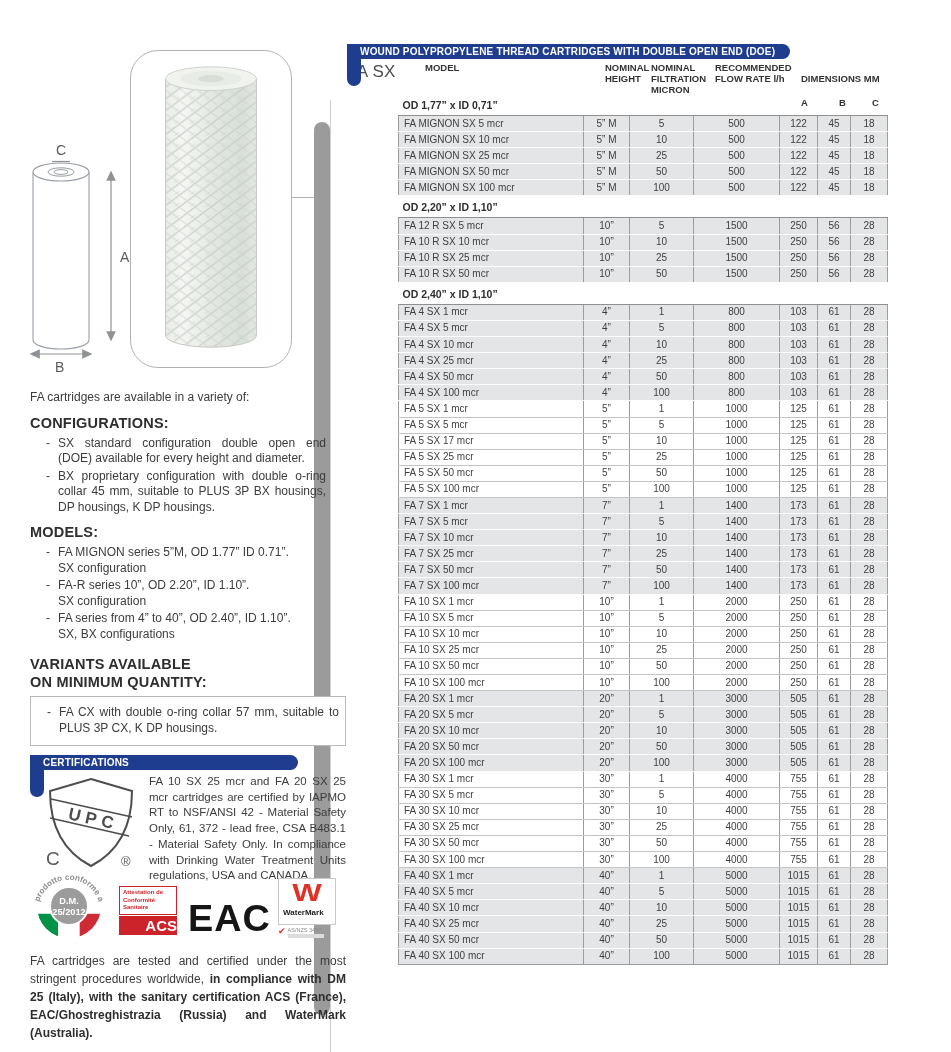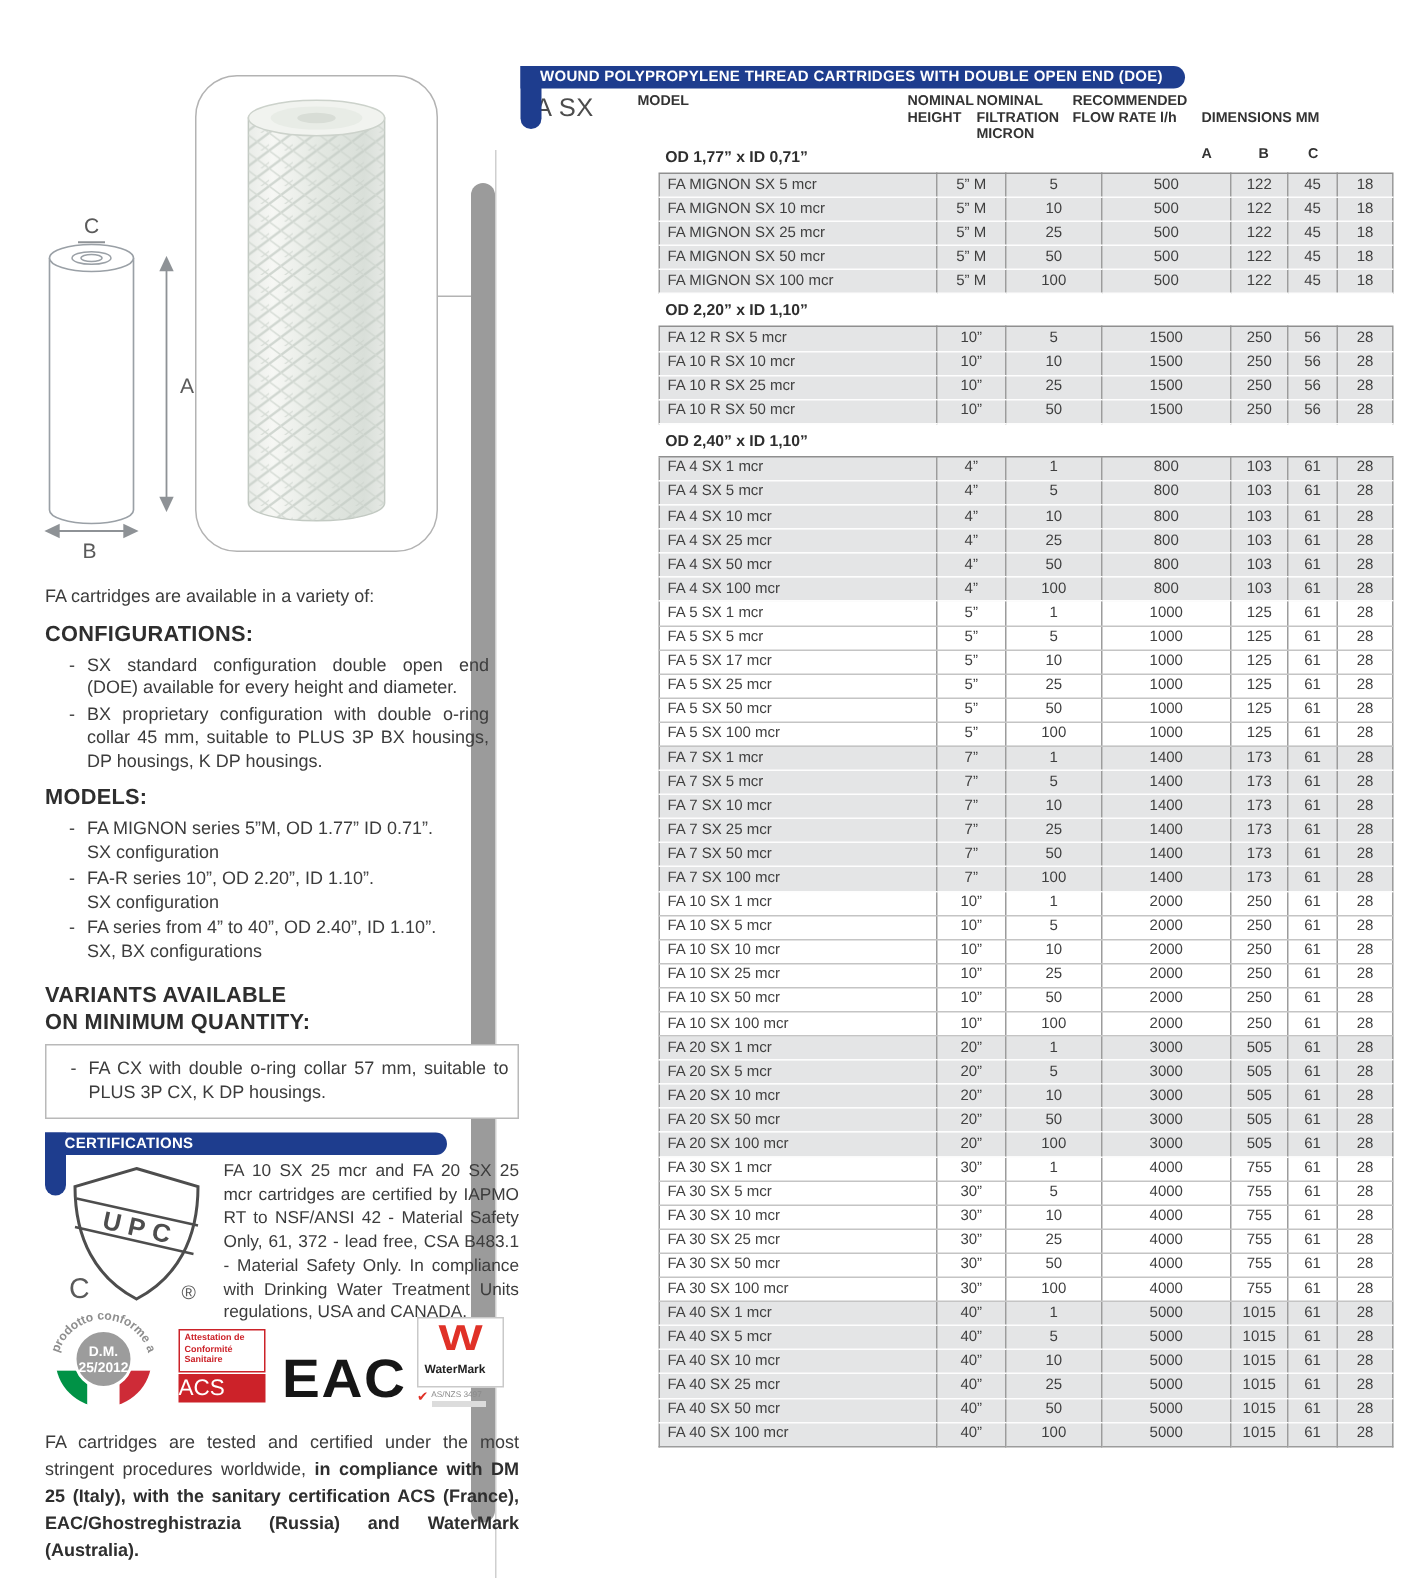--- a/index.html
+++ b/index.html
@@ -35,21 +35,21 @@
   .banner span{position:relative;z-index:2;padding-left:13px;}
   .cert-banner{margin-top:9px;width:268px;}
   .cert-row{margin-top:4px;display:flex;}
   .upc{width:95px;height:96px;flex:0 0 95px;margin-left:14px;}
   .cert-text{flex:1;margin-left:10px;font-size:11.5px;line-height:15.7px;text-align:justify;}
   .logos{margin-top:-14px;display:flex;align-items:flex-end;gap:11px;position:relative;z-index:2;}
   .dm-badge{width:78px;height:72px;}
   .acs{width:58px;margin-bottom:7px;}
   .acs-lines{border:1px solid var(--acs-red);padding:2px 3px;}
   .acs-lines span{display:block;font-size:6px;line-height:7.5px;color:var(--acs-red);font-weight:bold;}
-  .acs-box{background:var(--acs-red);color:#fff;font-weight:400;text-align:left;font-size:15px;line-height:19px;margin-top:1px;}
+  .acs-box{background:var(--acs-red);color:#fff;font-weight:700;text-align:right;font-size:15px;line-height:19px;margin-top:1px;}
   .eac{font-size:36px;font-weight:900;letter-spacing:1px;color:var(--eac-black);line-height:34px;margin-bottom:6px;transform:scaleX(1.05);transform-origin:left bottom;}
   .wm{width:58px;margin-bottom:4px;}
   .wm-top{border:1px solid #c9c9c9;padding:2px 4px 3px;background:#fff;}
   .wm-w{display:block;color:var(--wm-red);font-weight:900;font-size:24px;line-height:23px;text-align:center;transform:scaleX(1.3);}
   .wm-label{font-size:8px;font-weight:bold;color:#222;text-align:left;margin-top:1px;}
   .wm-sub{margin-top:2px;display:flex;gap:2px;align-items:flex-start;}
   .wm-check{color:var(--wm-red);font-size:9px;line-height:9px;}
   .wm-sub-lines{display:flex;flex-direction:column;gap:1px;}
   .wm-std{font-size:5.5px;color:#8a8a8a;line-height:6px;}
   .wm-tiny{width:36px;height:4px;background:#dcdcdc;}
@@ -60,21 +60,21 @@
   .title{position:absolute;left:347px;top:14px;font-size:17px;font-weight:500;color:#4d4d4d;letter-spacing:.3px;margin-top:48px;}
   .main-banner{position:absolute;left:347px;top:44px;width:443px;}
   .col-headers{position:absolute;left:420px;top:62px;width:489px;display:flex;z-index:2;font-weight:bold;font-size:9.5px;line-height:11px;color:#333;}
   .ch{text-align:left;white-space:pre-line;}
   .ch.model{width:185px;text-align:left;padding-left:5px;}
   .ch.h2{width:46px;} .ch.h3c{width:64px;} .ch.h4{width:86px;}
   .ch.dims{width:108px;}
   .abc{display:flex;margin-top:2px;}
   .abc span{display:block;} .abc .a{width:38px;} .abc .b{width:33px;} .abc .c{width:37px;}
 
-  table.spec{position:absolute;left:439px;top:94px;width:489px;border-collapse:collapse;table-layout:fixed;}
+  table.spec{position:absolute;left:398px;top:94px;width:489px;border-collapse:collapse;table-layout:fixed;}
   table.spec td{font-size:10px;line-height:12px;height:16.1px;padding:0 3px;text-align:center;color:#3f3f3f;
     border-left:1px solid #9c9c9c;border-right:1px solid #9c9c9c;border-top:1px solid #c4c4c4;border-bottom:1px solid #c4c4c4;}
   table.spec td.model{text-align:left;padding-left:5px;}
   tr.shade td{background:var(--row-shade);border-top-color:#fdfdfd;border-bottom-color:#fdfdfd;}
   tr.plain td{background:#fff;}
   tr.section-row td{border:none;border-bottom:1px solid #8f8f8f;background:#fff;font-weight:bold;font-size:10.5px;color:#2e2e2e;text-align:left;padding:5px 0 4px 4px;height:auto;}
   table.spec tr:first-child td{border-top:none;}
   table.spec tr:last-child td{border-bottom-color:#9c9c9c;}
 </style>
 </head>

